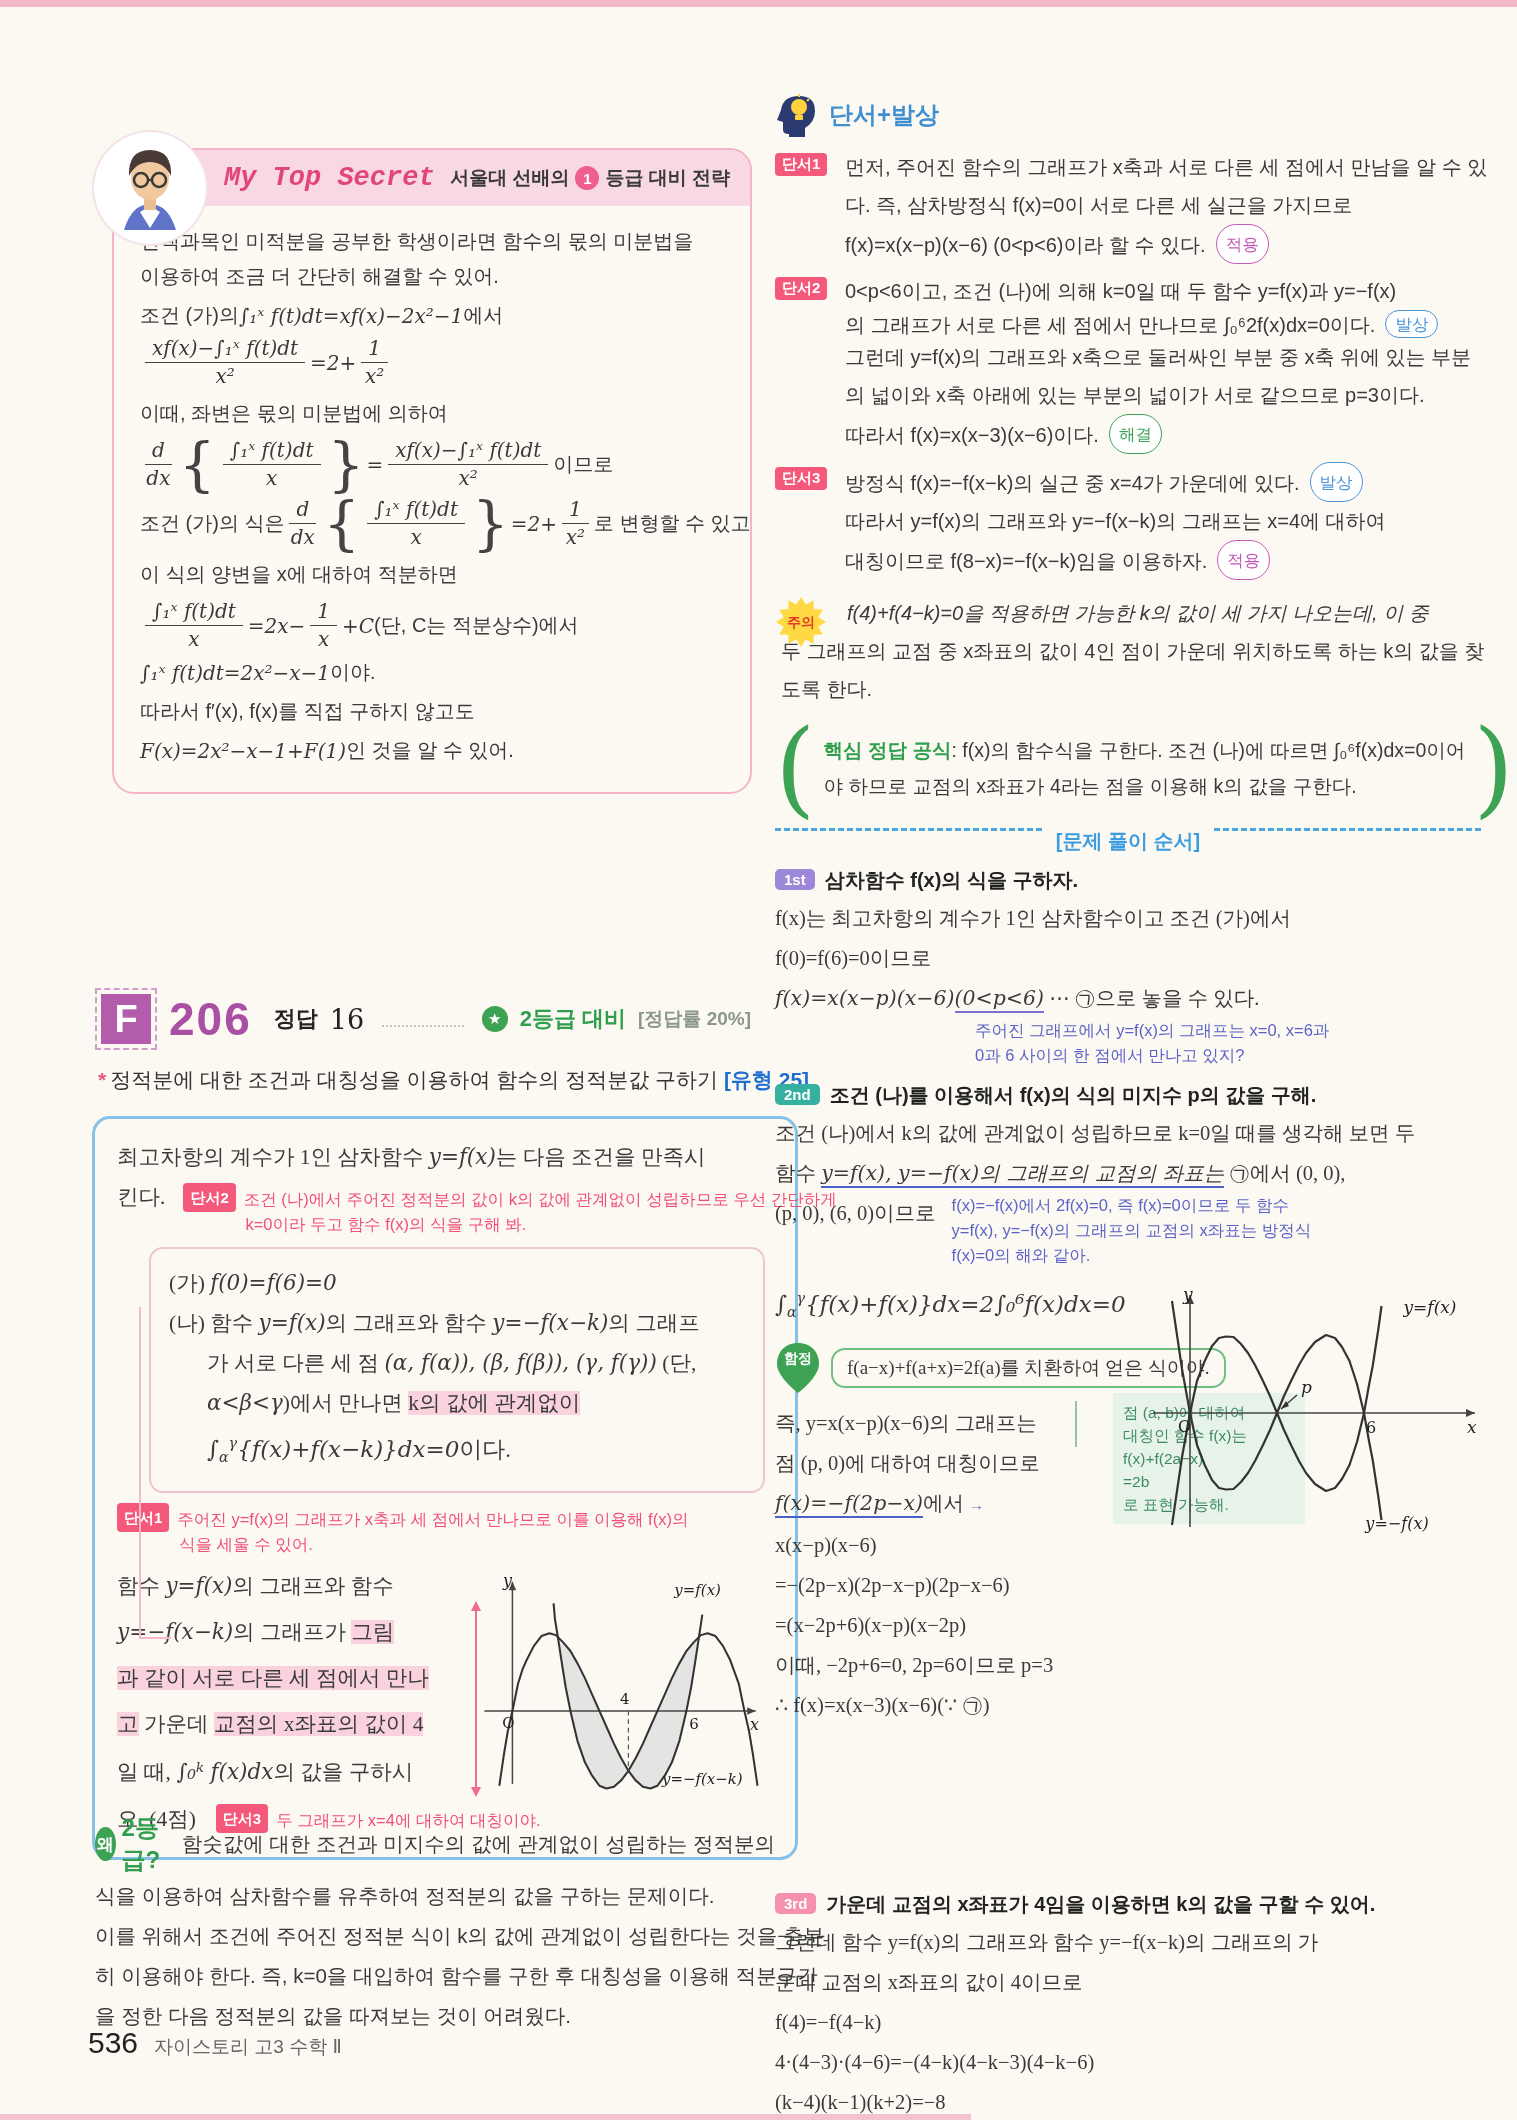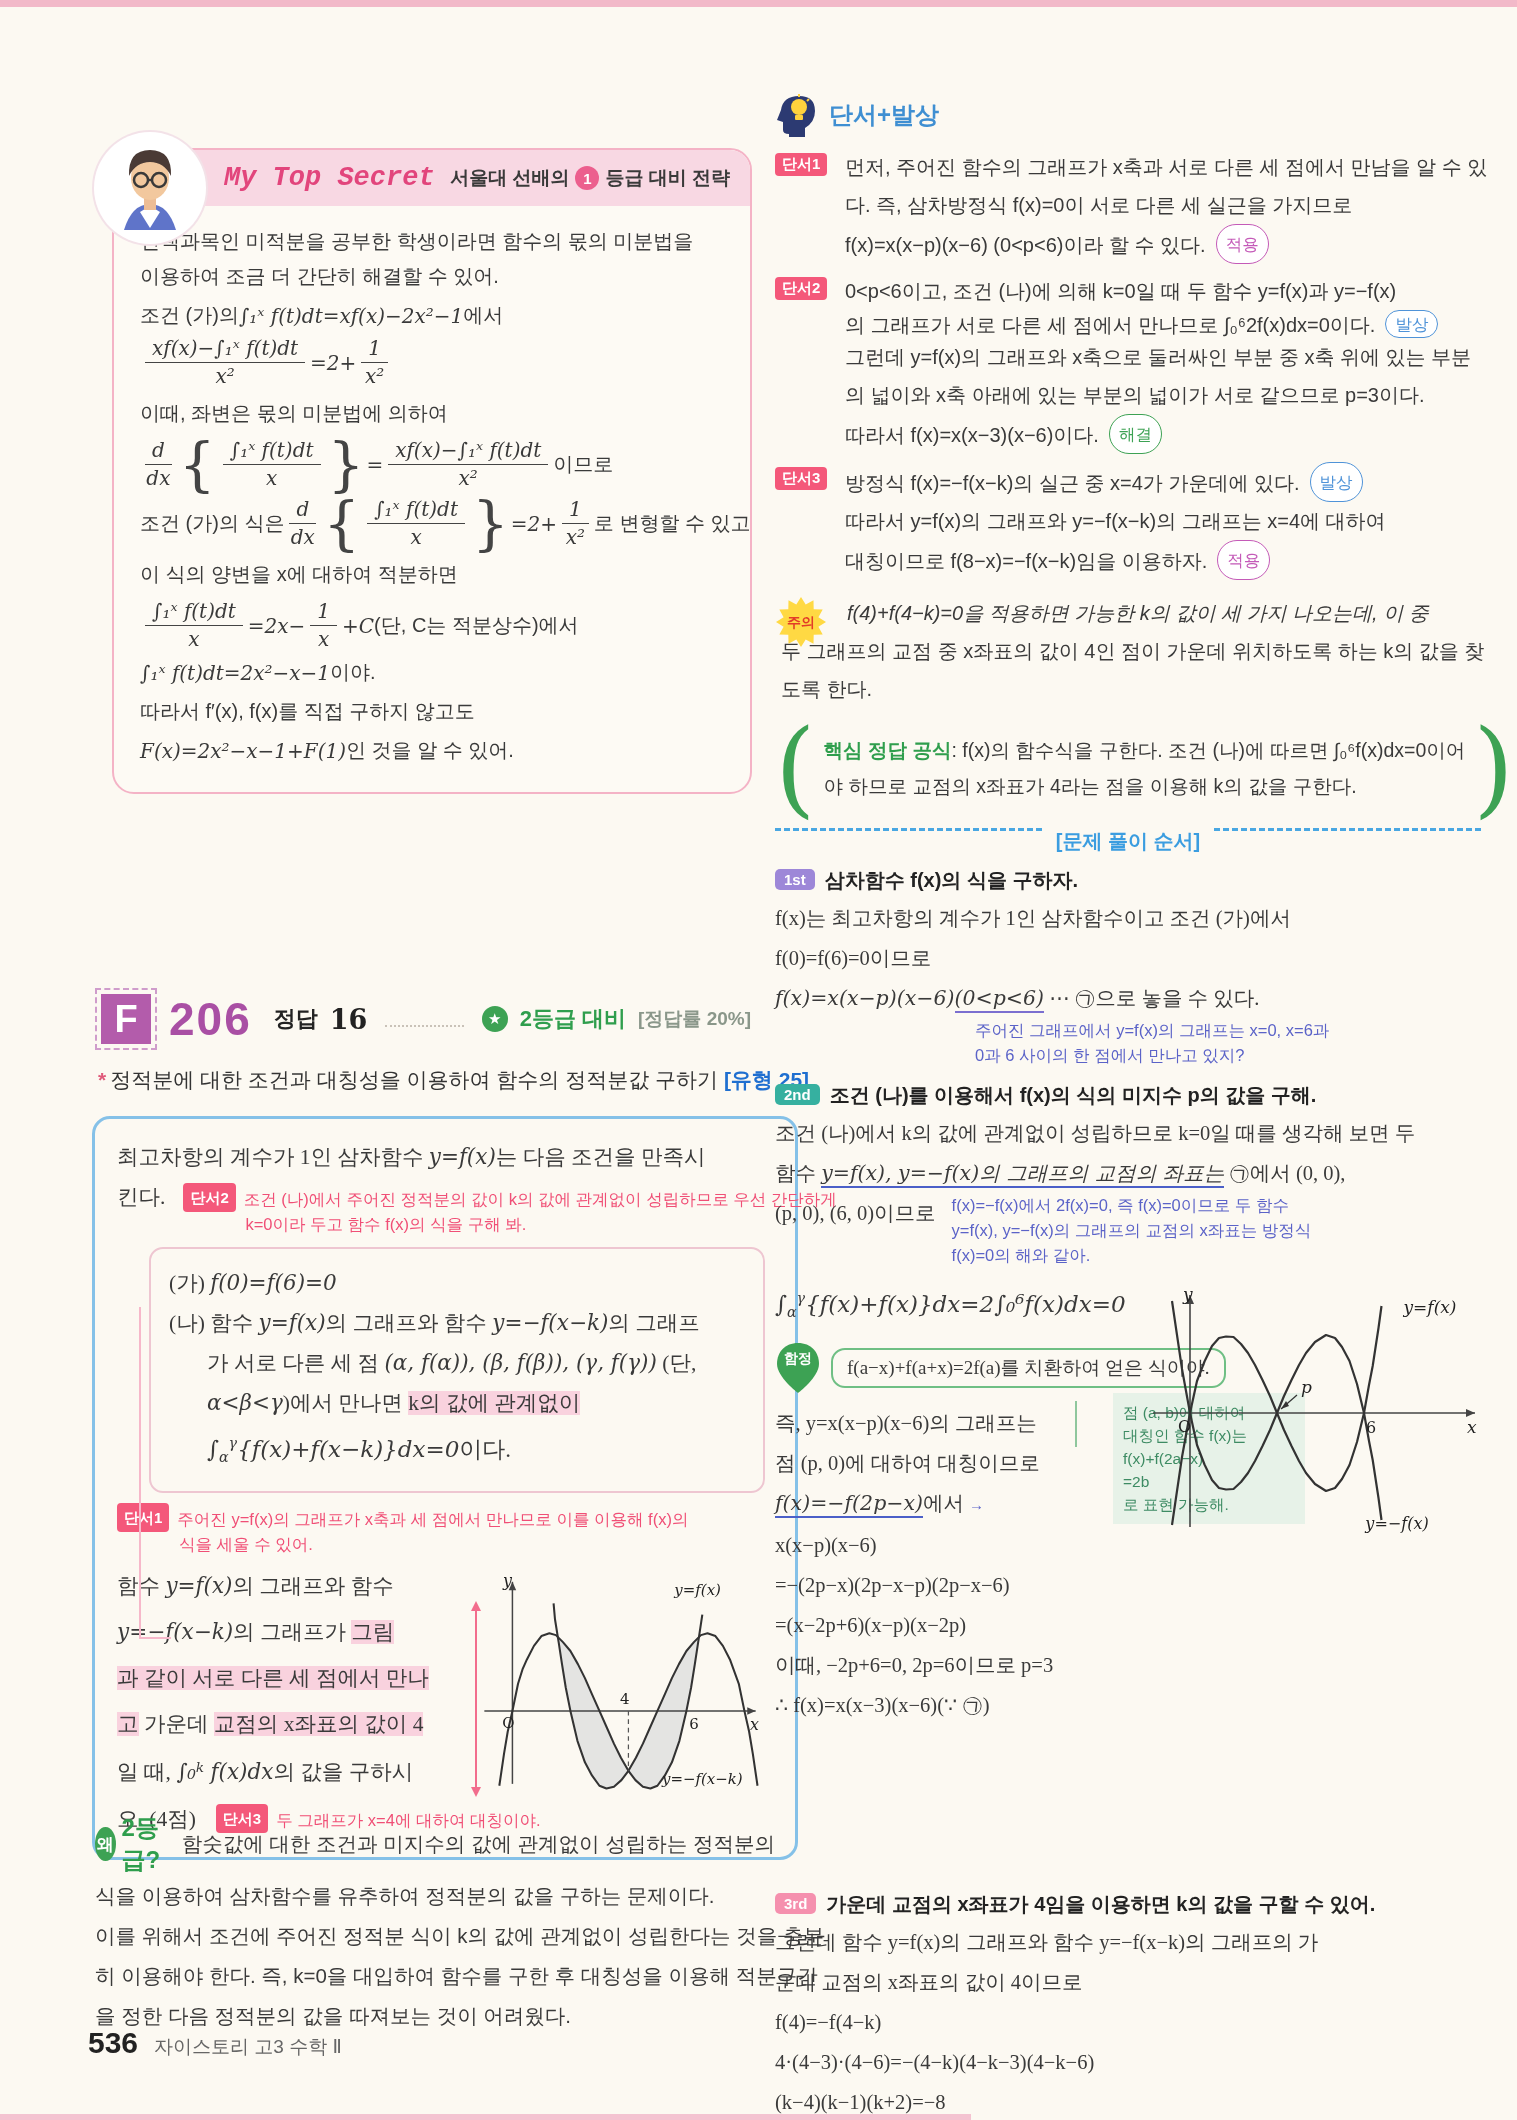--- a/index.html
+++ b/index.html
@@ -36,21 +36,21 @@
   #ts-body{padding:18px 24px 4px 26px;}
   #ts-body .ln{line-height:35px;}
   .fline{display:flex;align-items:center;white-space:nowrap;font-size:20px;margin:8px 0;}
   
   #f-header{display:flex;align-items:center;gap:12px;}
   #f-badge-wrap{border:2px dashed #cf9ccb;padding:4px;}
   #f-badge{width:50px;height:50px;background:#b35cab;color:#fff;font-weight:bold;font-size:38px;
            display:flex;align-items:center;justify-content:center;}
   #f-num{color:#a94fa4;font-size:46px;font-weight:bold;letter-spacing:2px;}
   #f-ans-label{font-size:22px;font-weight:bold;color:#222;margin-left:10px;}
-  #f-ans{font-size:27px;font-weight:bold;font-family:"DejaVu Serif",serif;color:#222;}
+  #f-ans{font-size:27px;font-weight:normal;font-family:"DejaVu Serif",serif;color:#222;}
   #f-dots{flex-grow:1;border-bottom:2px dotted #c9c2b8;height:14px;margin:0 6px;}
   .star-circle{display:inline-flex;width:26px;height:26px;border-radius:50%;background:#3da254;color:#fff;
                align-items:center;justify-content:center;font-size:15px;}
   #f-grade{color:#2f9e4d;font-size:22px;font-weight:bold;}
   #f-rate{color:#8a978a;font-size:19px;font-weight:bold;}
   #topic{font-size:21px;color:#333;white-space:nowrap;}
   #topic .ast{color:#e05a7a;font-weight:bold;margin-right:4px;}
   #topic .tag{color:#1f6fd0;font-weight:bold;}
   
   #pbox{left:92px;top:1116px;width:658px;border:3.5px solid #85c1e8;border-radius:18px;
@@ -68,21 +68,21 @@
   #arrow-v{position:absolute;left:352px;top:36px;}
   #pbody-graph{margin-left:6px;}
   #score-row{display:flex;align-items:baseline;gap:20px;margin-top:2px;}
   
   #why .ln{line-height:40px;font-size:20.5px;}
   .why-badge{display:inline-flex;width:34px;height:34px;border-radius:50%;background:#3da254;color:#fff;
              align-items:center;justify-content:center;font-size:17px;font-weight:bold;margin-right:6px;}
   .why-q{color:#2f9e4d;font-size:24px;font-weight:bold;margin-right:14px;}
   
   #footer{display:flex;align-items:baseline;gap:16px;}
-  #footer .pg{font-size:30px;font-weight:bold;color:#222;}
+  #footer .pg{font-size:30px;font-weight:normal;color:#222;}
   #footer .bk{font-size:19px;color:#666;}
   
   #rcol{left:775px;top:92px;width:706px;}
   #ci-head{display:flex;align-items:center;gap:12px;margin-bottom:10px;}
   #ci-head .txt{color:#3f8fd2;font-size:24px;font-weight:bold;}
   .clue-item{position:relative;padding-left:70px;margin-bottom:8px;}
   .clue-item>.clue-badge{position:absolute;left:0;top:5px;}
   .rbadge{display:inline-block;border:1.5px solid currentColor;border-radius:999px;
           padding:0px 9px;font-size:16.5px;margin-left:10px;vertical-align:2px;background:#fff;}
   .b-apply{color:#c45ab8;}

